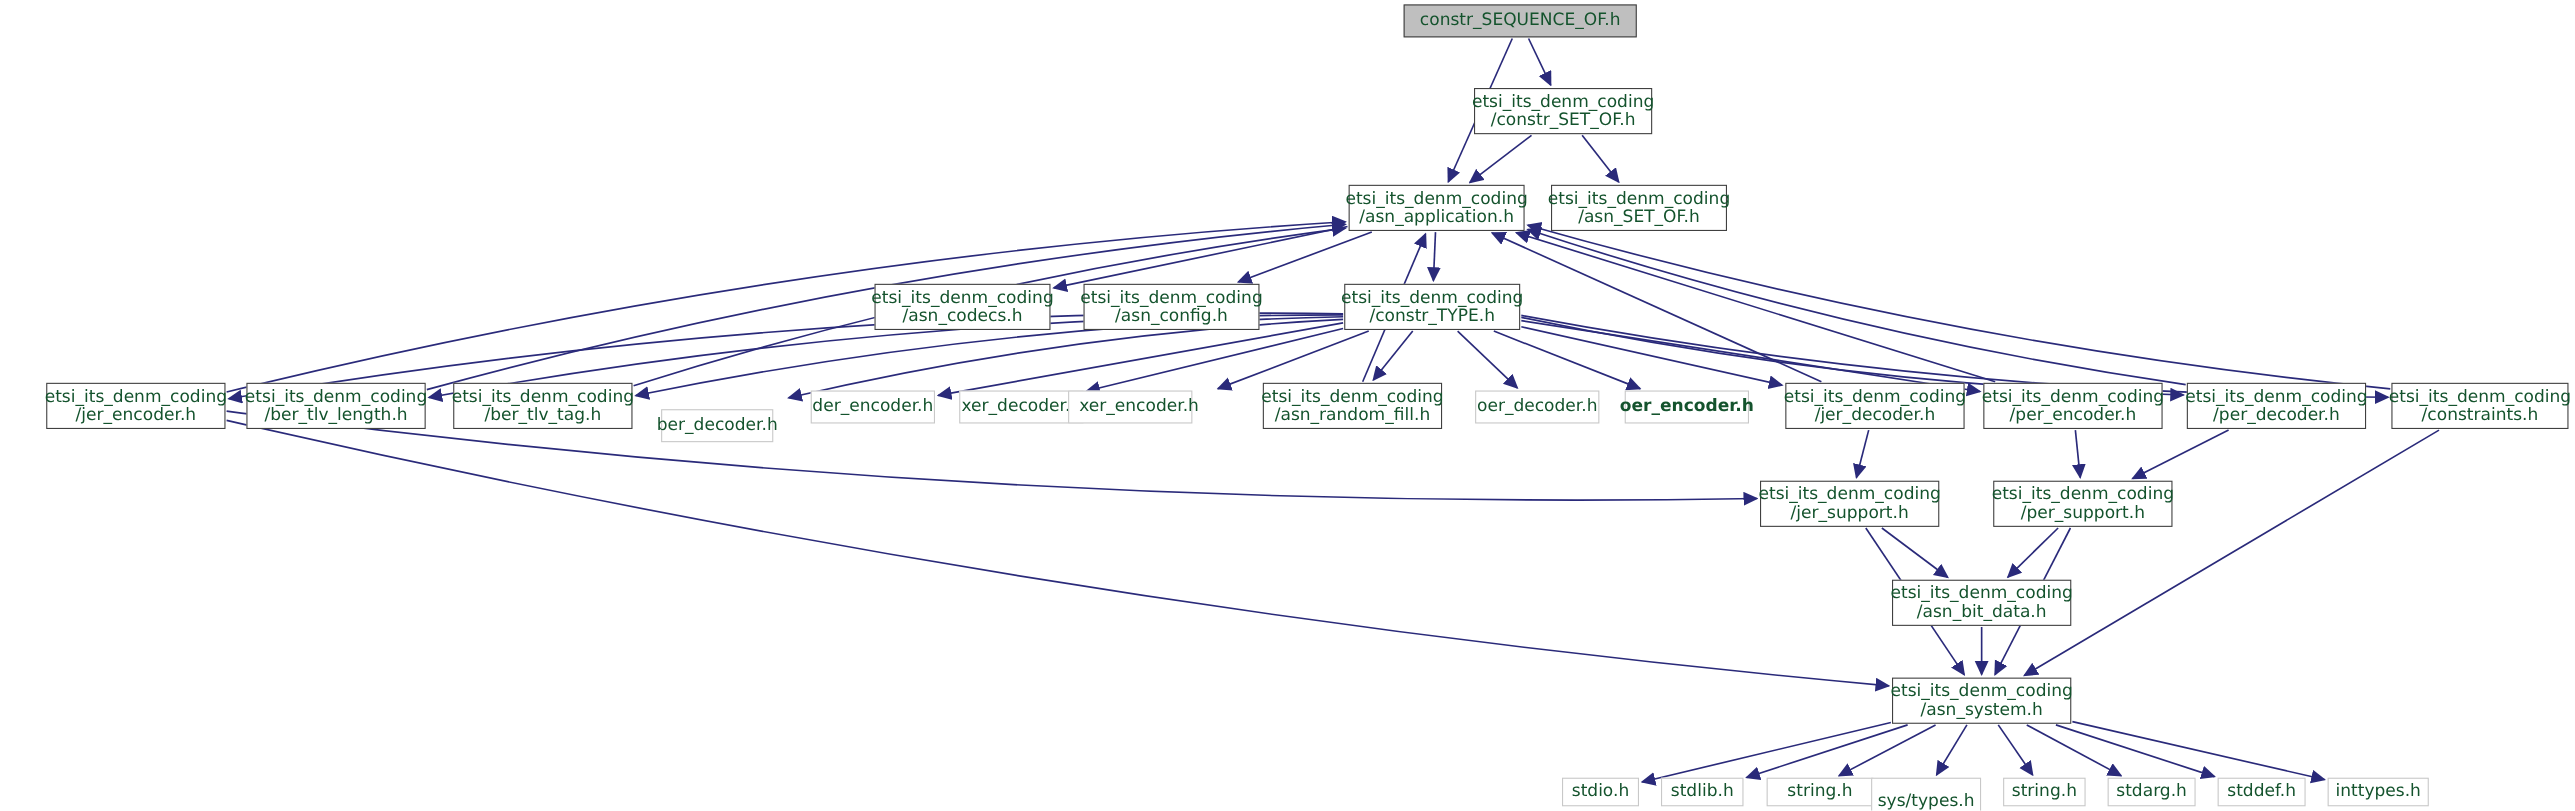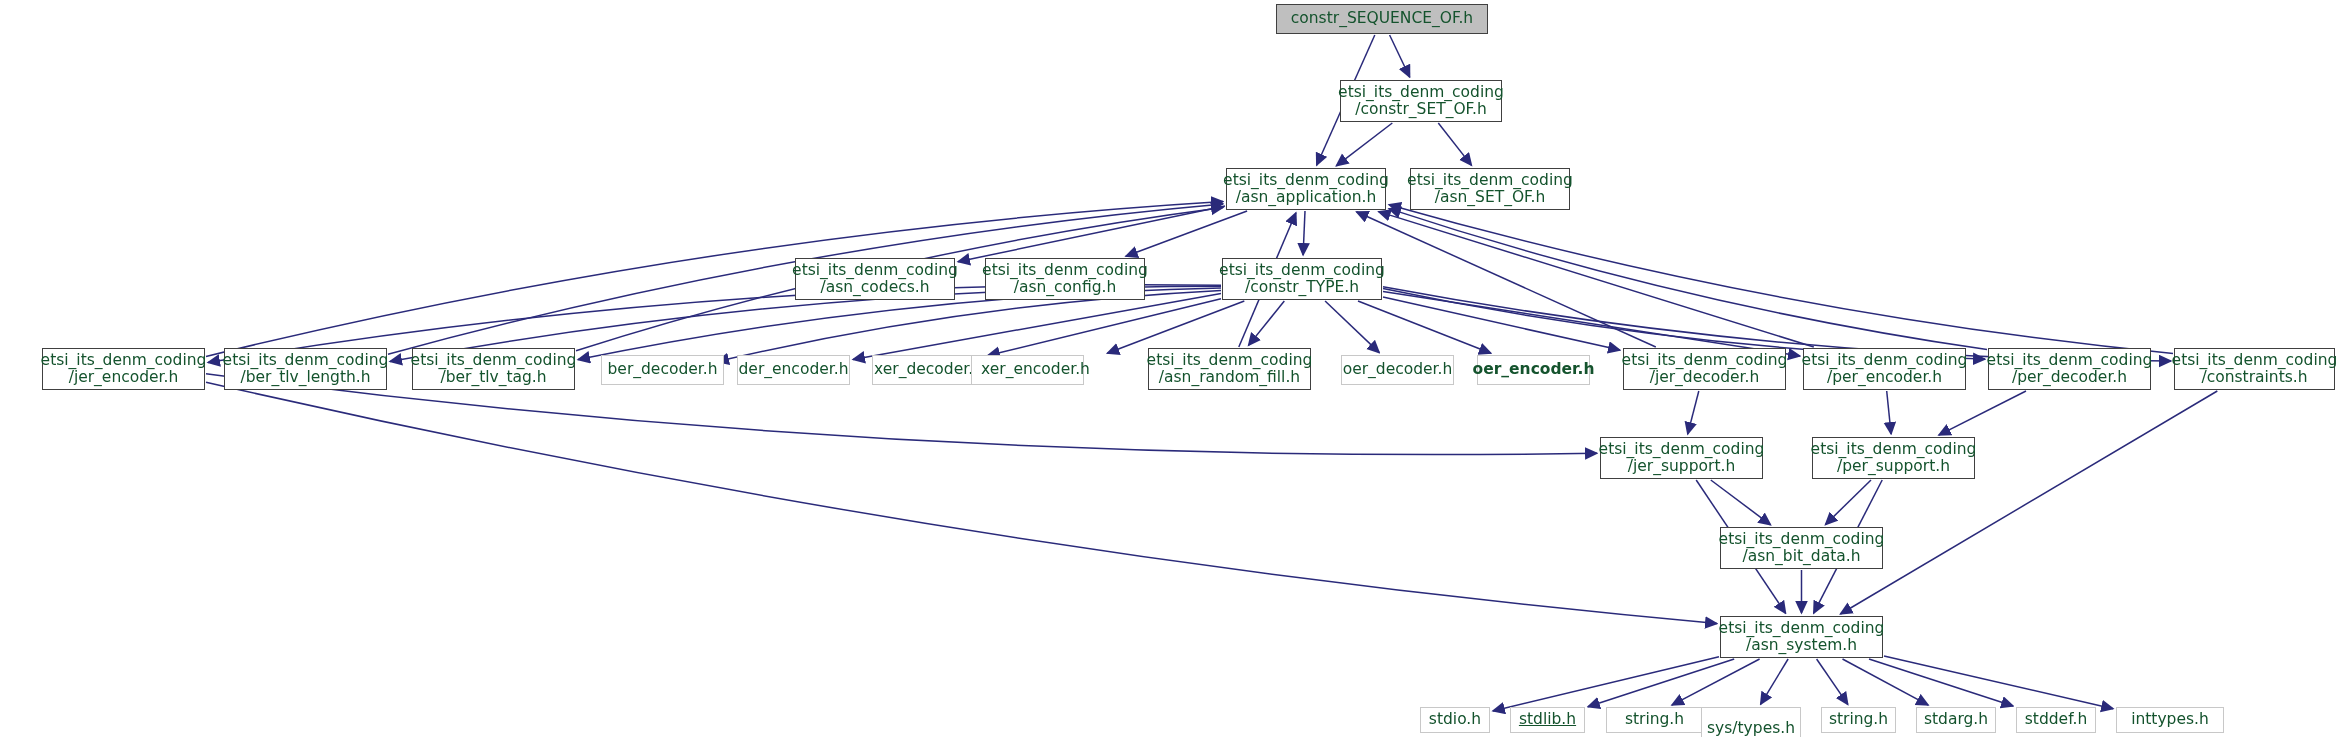--- a/index.html
+++ b/index.html
@@ -85,21 +85,21 @@
       <div class="node b-dark" style="left: 985px; top: 258px; width: 160px; height: 42px;">etsi_its_denm_coding
 /asn_config.h</div>
       <div class="node b-dark" style="left: 1222px; top: 258px; width: 160px; height: 42px;">etsi_its_denm_coding
 /constr_TYPE.h</div>
       <div class="node b-dark" style="left: 42px; top: 348px; width: 163px; height: 42px;">etsi_its_denm_coding
 /jer_encoder.h</div>
       <div class="node b-dark" style="left: 224px; top: 348px; width: 163px; height: 42px;">etsi_its_denm_coding
 /ber_tlv_length.h</div>
       <div class="node b-dark" style="left: 412px; top: 348px; width: 163px; height: 42px;">etsi_its_denm_coding
 /ber_tlv_tag.h</div>
-      <div class="node b-light" style="left: 601px; top: 355px; width: 123px; height: 30px;">ber_decoder.h</div>
+      <div class="node b-light" style="left: 601px; top: 372px; width: 102px; height: 30px;">ber_decoder.h</div>
       <div class="node b-light" style="left: 737px; top: 355px; width: 113px; height: 30px;">der_encoder.h</div>
       <div class="node b-light" style="left: 872px; top: 355px; width: 113px; height: 30px;">xer_decoder.h</div>
       <div class="node b-light" style="left: 971px; top: 355px; width: 113px; height: 30px; padding-left: 16px;">xer_encoder.h</div>
       <div class="node b-dark" style="left: 1148px; top: 348px; width: 163px; height: 42px;">etsi_its_denm_coding
 /asn_random_fill.h</div>
       <div class="node b-light" style="left: 1341px; top: 355px; width: 113px; height: 30px;">oer_decoder.h</div>
       <div class="node b-light" style="left: 1477px; top: 355px; width: 113px; height: 30px; font-weight: bold;">oer_encoder.h</div>
       <div class="node b-dark" style="left: 1623px; top: 348px; width: 163px; height: 42px;">etsi_its_denm_coding
 /jer_decoder.h</div>
       <div class="node b-dark" style="left: 1803px; top: 348px; width: 163px; height: 42px;">etsi_its_denm_coding
@@ -110,21 +110,21 @@
 /constraints.h</div>
       <div class="node b-dark" style="left: 1600px; top: 437px; width: 163px; height: 42px;">etsi_its_denm_coding
 /jer_support.h</div>
       <div class="node b-dark" style="left: 1812px; top: 437px; width: 163px; height: 42px;">etsi_its_denm_coding
 /per_support.h</div>
       <div class="node b-dark" style="left: 1720px; top: 527px; width: 163px; height: 42px;">etsi_its_denm_coding
 /asn_bit_data.h</div>
       <div class="node b-dark" style="left: 1720px; top: 616px; width: 163px; height: 42px;">etsi_its_denm_coding
 /asn_system.h</div>
       <div class="node b-light" style="left: 1420px; top: 707px; width: 70px; height: 26px;">stdio.h</div>
-      <div class="node b-light" style="left: 1510px; top: 707px; width: 75px; height: 26px; text-decoration: underline;">stdlib.h</div>
+      <div class="node b-light" style="left: 1510px; top: 707px; width: 75px; height: 26px;">stdlib.h</div>
       <div class="node b-light" style="left: 1606px; top: 707px; width: 97px; height: 26px;">string.h</div>
       <div class="node b-light" style="left: 1701px; top: 707px; width: 100px; height: 44px;">sys/types.h</div>
       <div class="node b-light" style="left: 1821px; top: 707px; width: 75px; height: 26px;">string.h</div>
       <div class="node b-light" style="left: 1916px; top: 707px; width: 80px; height: 26px;">stdarg.h</div>
       <div class="node b-light" style="left: 2016px; top: 707px; width: 80px; height: 26px;">stddef.h</div>
-      <div class="node b-light" style="left: 2116px; top: 707px; width: 108px; height: 26px;">inttypes.h</div>
+      <div class="node b-light" style="left: 2116px; top: 707px; width: 92px; height: 26px;">inttypes.h</div>
     </div>
 </div>
 
 </body></html>

